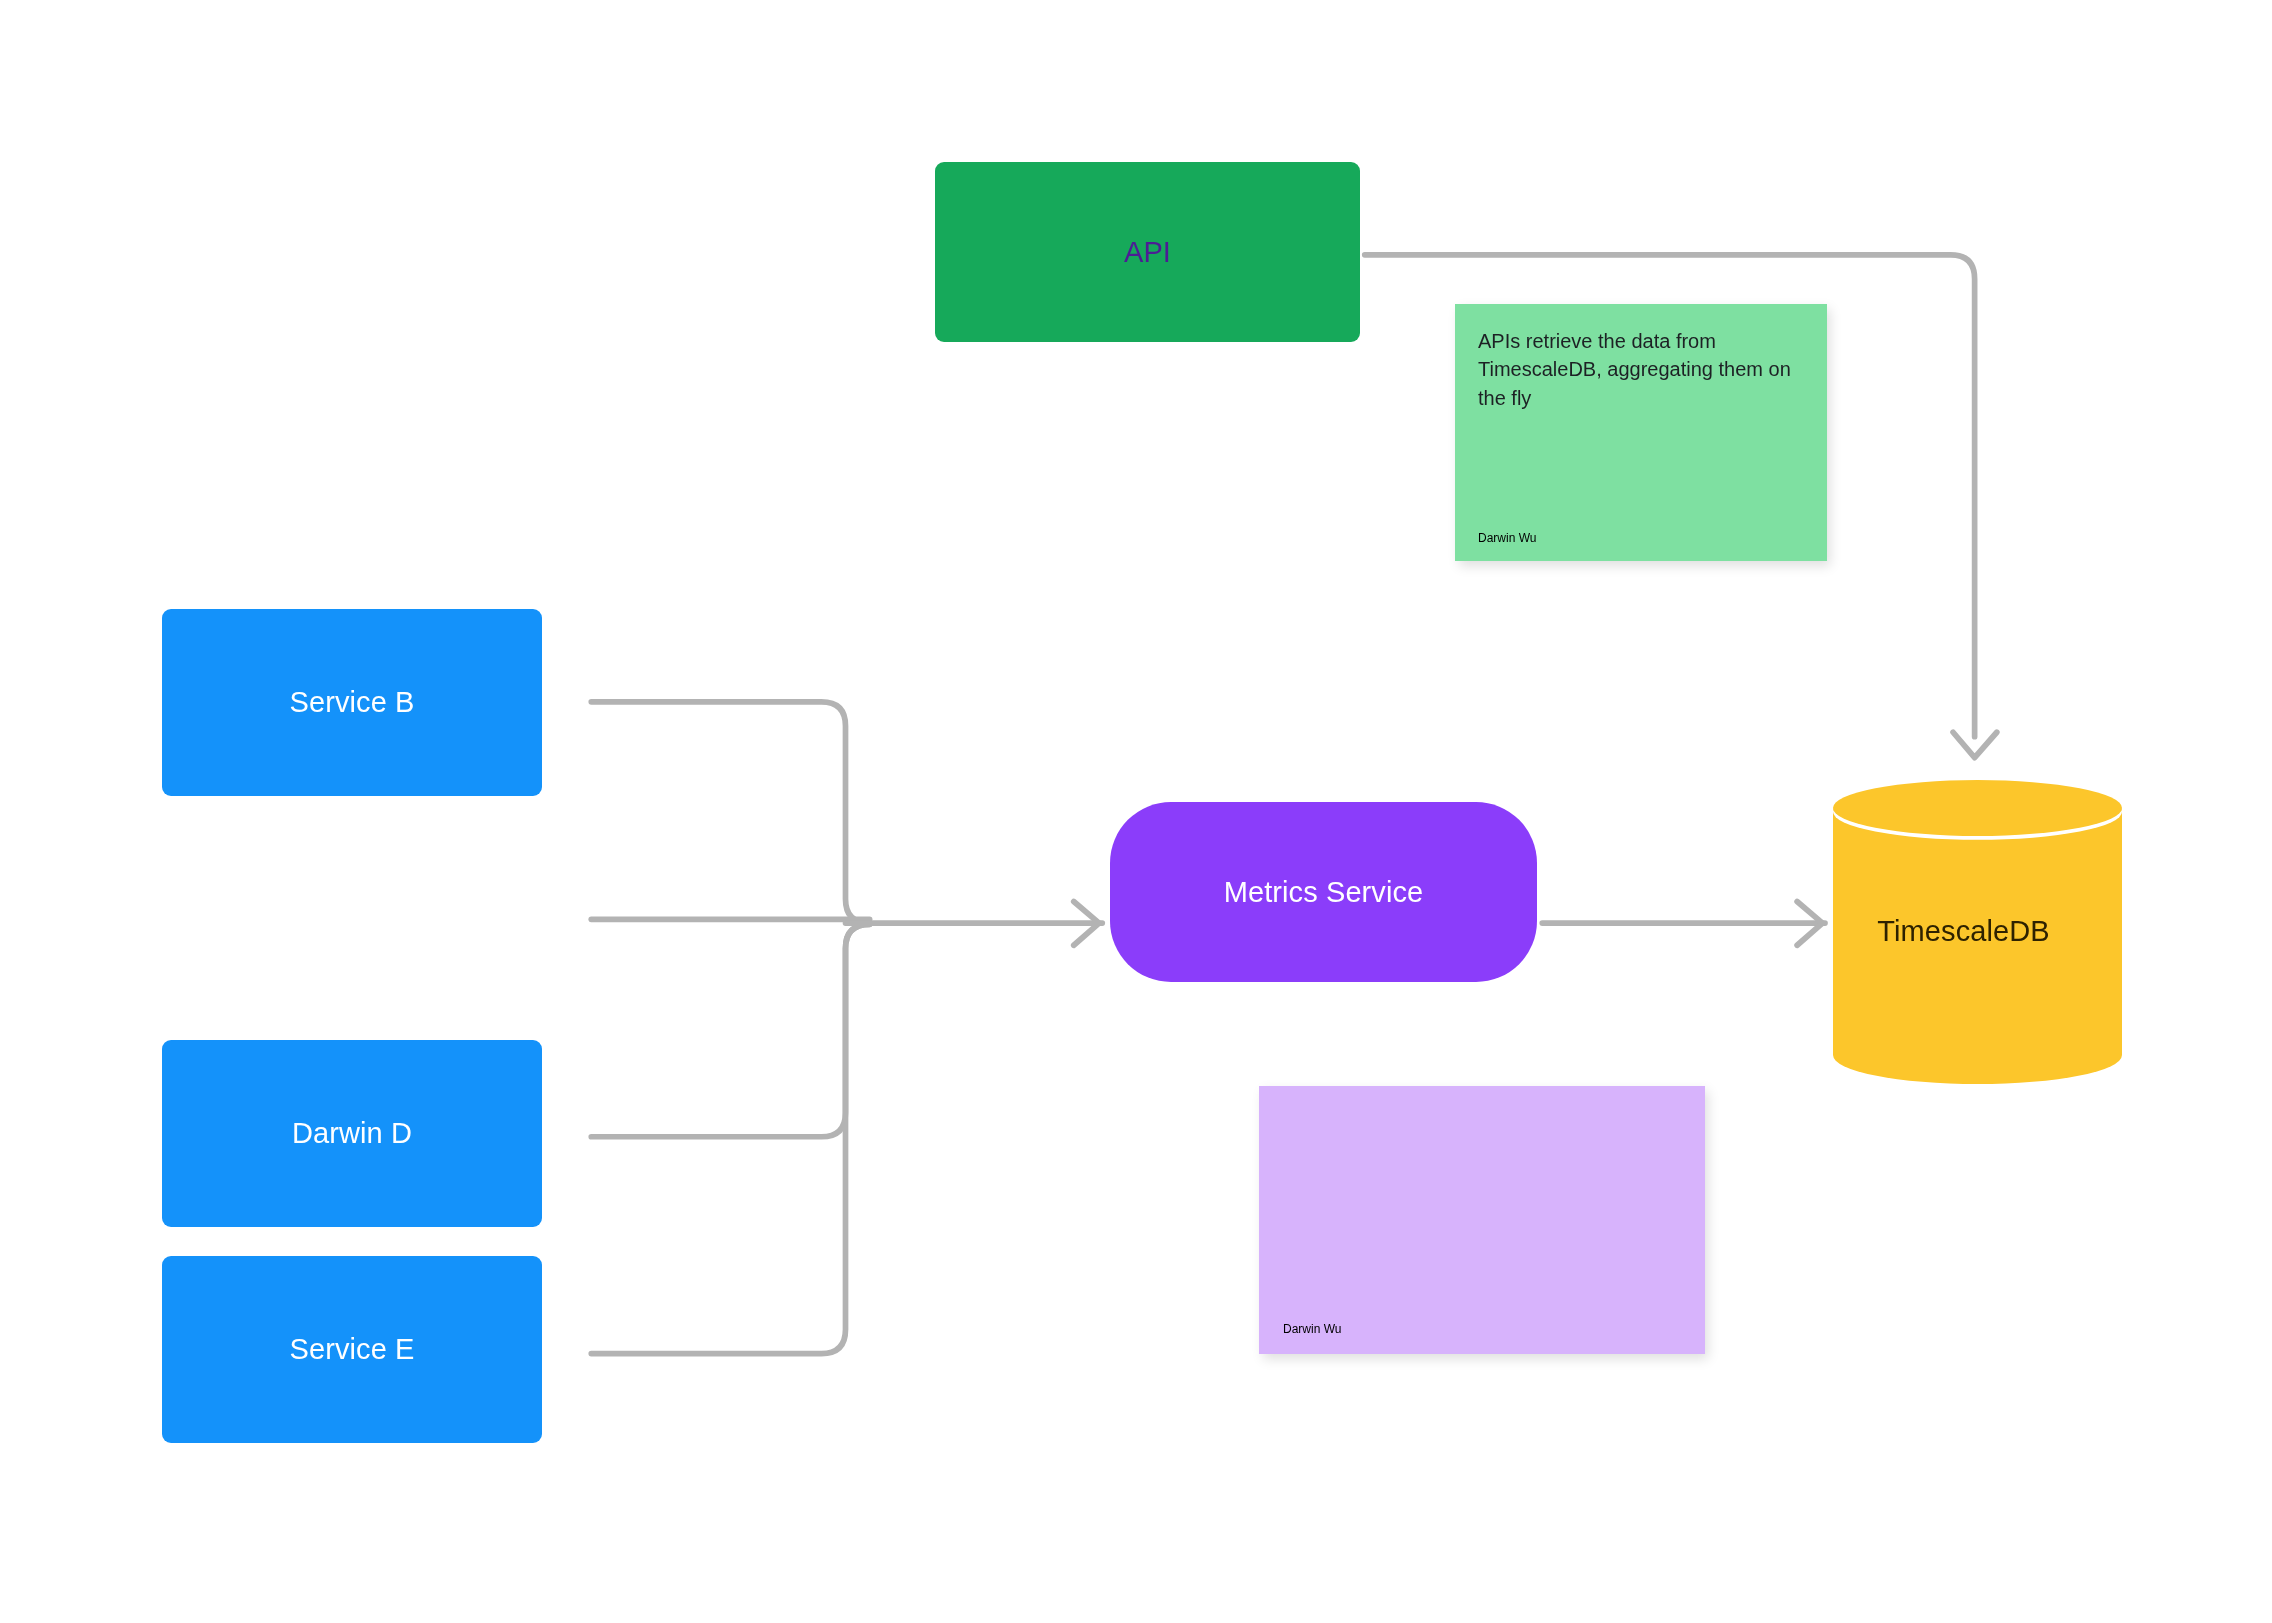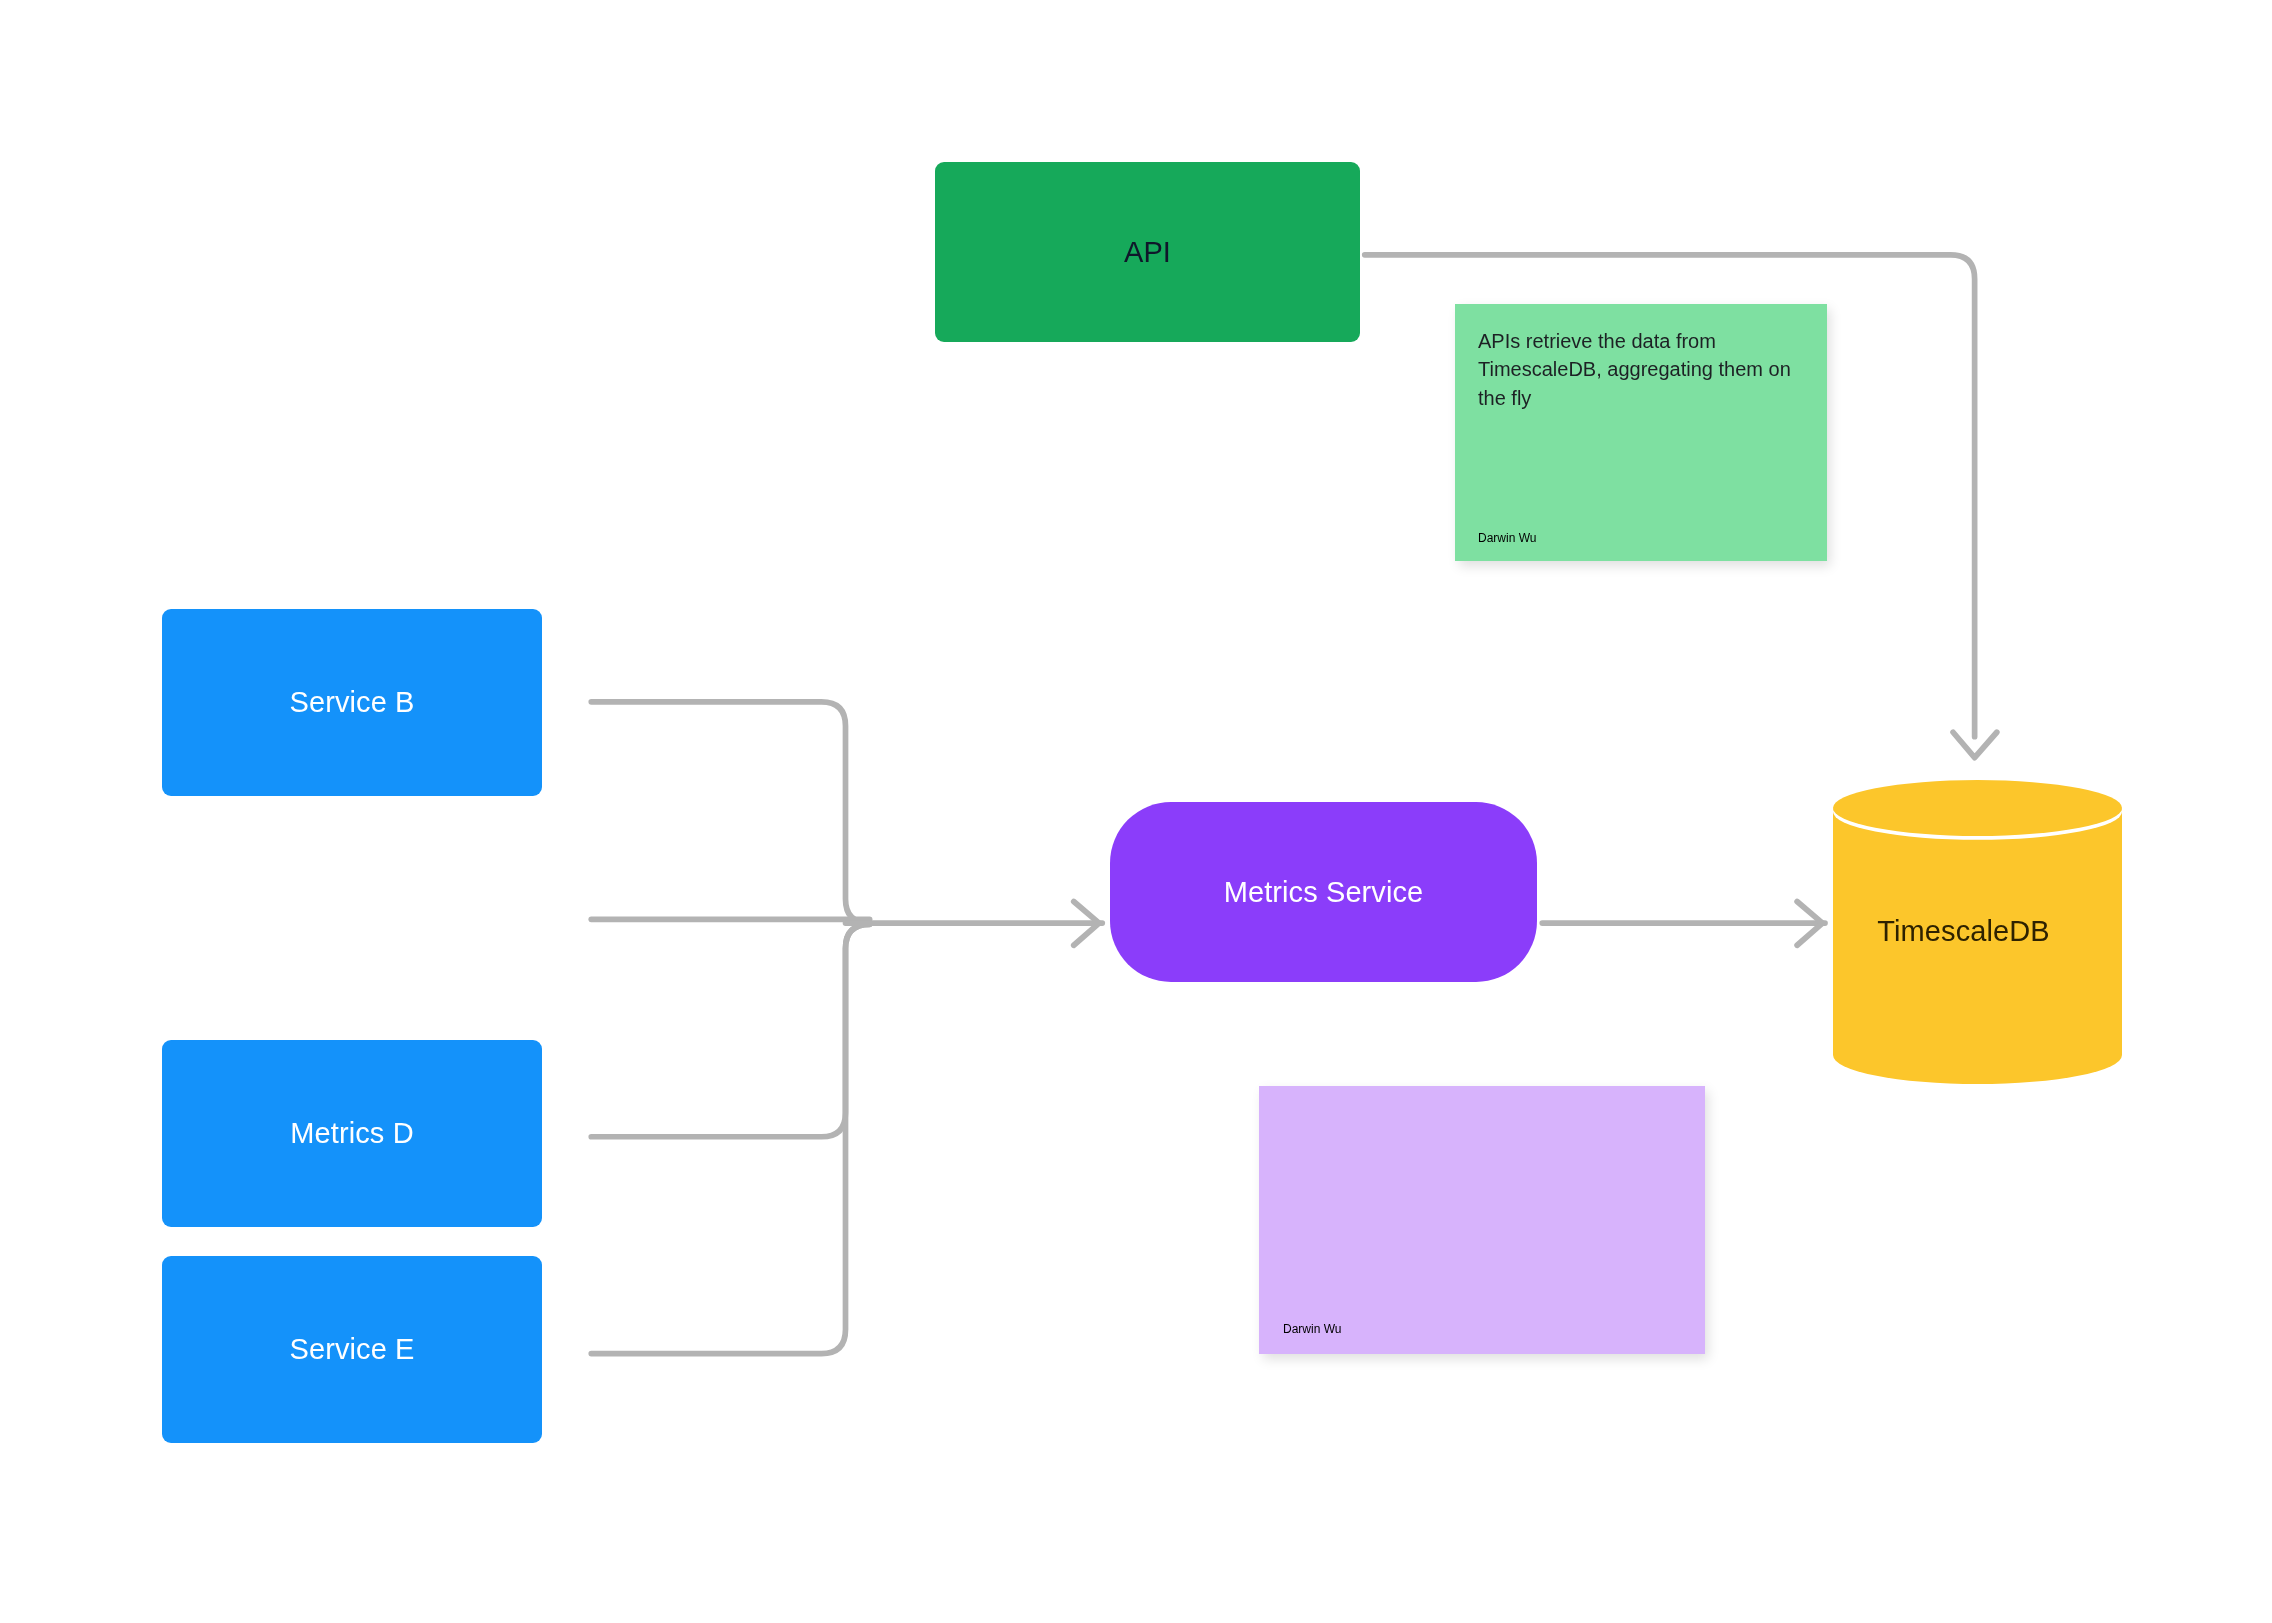--- a/index.html
+++ b/index.html
@@ -62,21 +62,21 @@
 
   
   #node-api {
     left: 935px;
     top: 162px;
     width: 425px;
     height: 180px;
     background: #16A95A;
     border-radius: 9px;
   }
-  #node-api .node-label { color: #0f172a; }
+  #node-api .node-label { color: #4c1d95; }
 
   
   #node-metrics {
     left: 1110px;
     top: 802px;
     width: 427px;
     height: 180px;
     background: #8B3DFA;
     border-radius: 61px;
   }
@@ -186,21 +186,21 @@
       <path d="M 3080 1155 L 3114 1195 L 3149 1155"></path>
     </g>
   </svg>
 
   <div class="node service-box" id="node-service-b">
     <span class="node-label">Service B</span>
   </div>
 
 
   <div class="node service-box" id="node-service-d">
-    <span class="node-label">Metrics D</span>
+    <span class="node-label">Darwin D</span>
   </div>
 
   <div class="node service-box" id="node-service-e">
     <span class="node-label">Service E</span>
   </div>
 
   <div class="node" id="node-api">
     <span class="node-label">API</span>
   </div>
 

